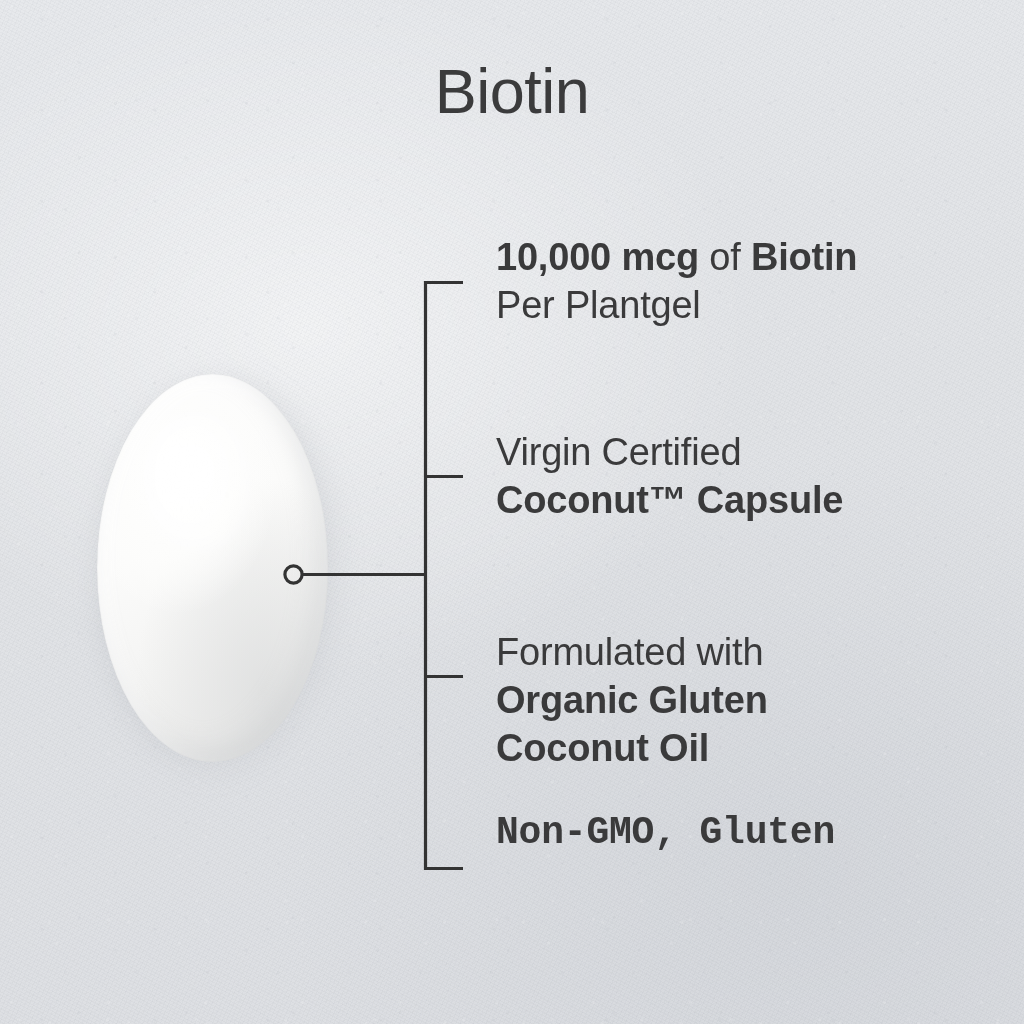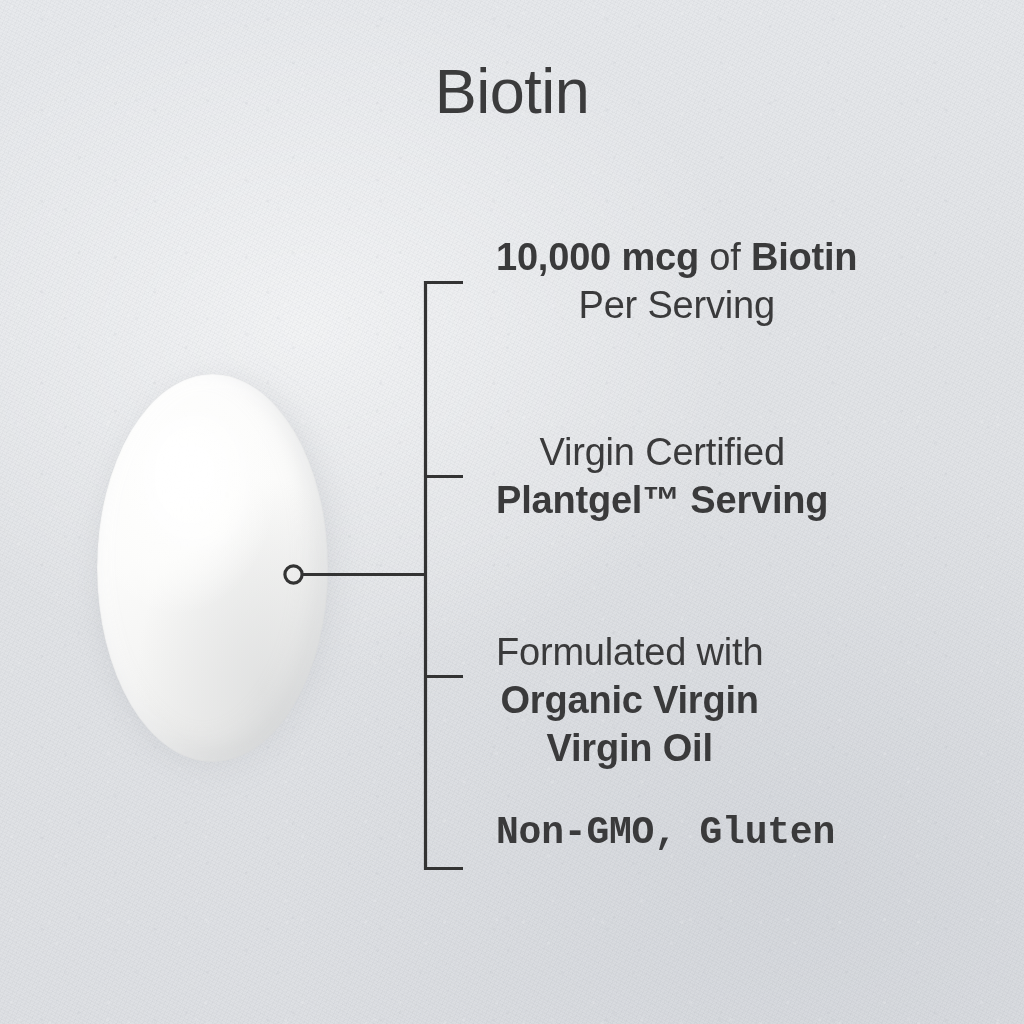--- a/index.html
+++ b/index.html
@@ -134,21 +134,20 @@
   .feature {
     position: absolute;
     left: 496px;
     color: #3a3a3b;
     font-size: 38px;
     line-height: 48px;
     font-weight: 400;
     letter-spacing: -0.2px;
     user-select: none;
     white-space: nowrap;
-    text-align: center;
   }
   .feature b {
     font-weight: 700;
   }
   #feature-0 { top: 233px; }
   #feature-1 { top: 428px; }
   #feature-2 { top: 628px; }
   #feature-3 { top: 809px; font-family: Liberation Mono, monospace; }
 </style>
 </head>
@@ -181,31 +180,31 @@
       <line x1="424" y1="868.5" x2="463" y2="868.5"></line>
 
       <line x1="302" y1="574.5" x2="427" y2="574.5"></line>
     </g>
 
     <circle cx="293.5" cy="574.5" r="8.6" fill="none" stroke="#333333" stroke-width="3.2"></circle>
   </svg>
 
   <div class="feature" id="feature-0">
       <div><b>10,000 mcg</b><span> of </span><b>Biotin</b></div>
-      <div><span>Per Serving</span></div>
+      <div><span>Per Plantgel</span></div>
     </div>
 
   <div class="feature" id="feature-1">
       <div><span>Virgin Certified</span></div>
-      <div><b>Plantgel™ Serving</b></div>
+      <div><b>Coconut™ Capsule</b></div>
     </div>
 
   <div class="feature" id="feature-2">
       <div><span>Formulated with</span></div>
-      <div><b>Organic Virgin</b></div>
-      <div><b>Virgin Oil</b></div>
+      <div><b>Organic Gluten</b></div>
+      <div><b>Coconut Oil</b></div>
     </div>
 
   <div class="feature" id="feature-3">
       <div><b>Non-GMO, Gluten</b></div>
     </div>
 
 </div>
 
 </body></html>

